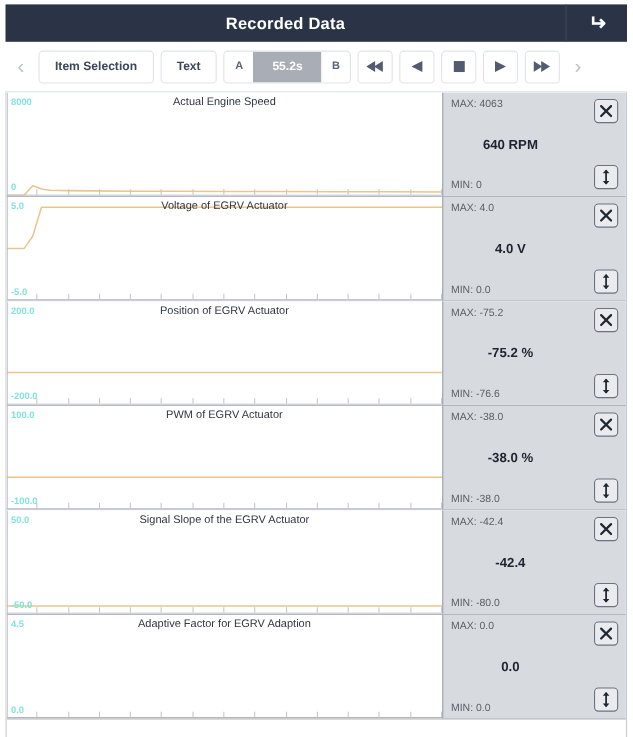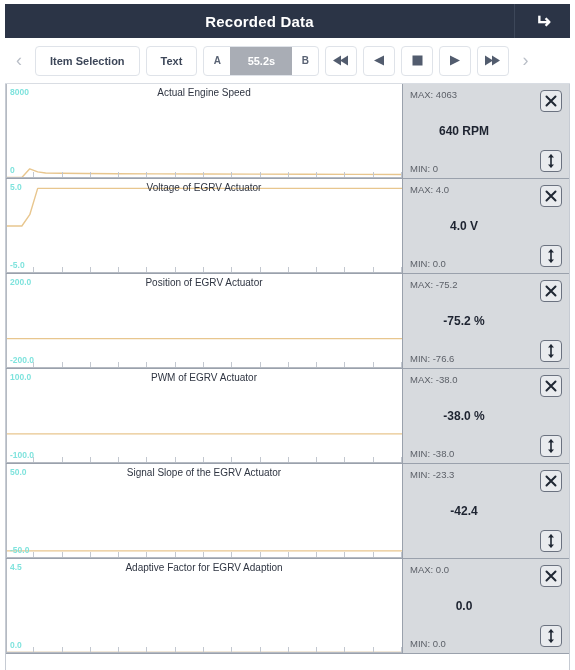--- a/index.html
+++ b/index.html
@@ -475,22 +475,23 @@
             <i></i>
           </div>
       <div class="axis-max">50.0</div>
       <div class="axis-min">-50.0</div>
       <div class="plot-title">Signal Slope of the EGRV Actuator</div>
       <svg viewBox="0 0 100 100" preserveAspectRatio="none">
         <polyline points="0.00,92.40 20.00,92.40 40.00,92.40 60.00,92.40 80.00,92.40 100.00,92.40" fill="none" stroke="#e8c68e" stroke-width="1.4" vector-effect="non-scaling-stroke" stroke-linejoin="round" stroke-linecap="round"></polyline>
       </svg>
     </div>
     <div class="side">
+      <div class="side-max">MAX: -42.4</div>
       <div class="side-value">-42.4</div>
-      <div class="side-min">MIN: -23.3</div>
+      <div class="side-min">MIN: -80.0</div>
       <div class="sq-btn sq-close">
         <svg width="12" height="12" viewBox="0 0 12 12">
           <path d="M1.5,1.5 L10.5,10.5 M10.5,1.5 L1.5,10.5" stroke="#1f2733" stroke-width="2" stroke-linecap="round"></path>
         </svg>
       </div>
       <div class="sq-btn sq-resize">
         <svg width="12" height="14" viewBox="0 0 12 14">
           <path d="M6,1.5 L6,12.5" stroke="#1f2733" stroke-width="1.6" stroke-linecap="round"></path>
           <polygon points="6,0 9,3.4 3,3.4" fill="#1f2733"></polygon>
           <polygon points="6,14 9,10.6 3,10.6" fill="#1f2733"></polygon>

